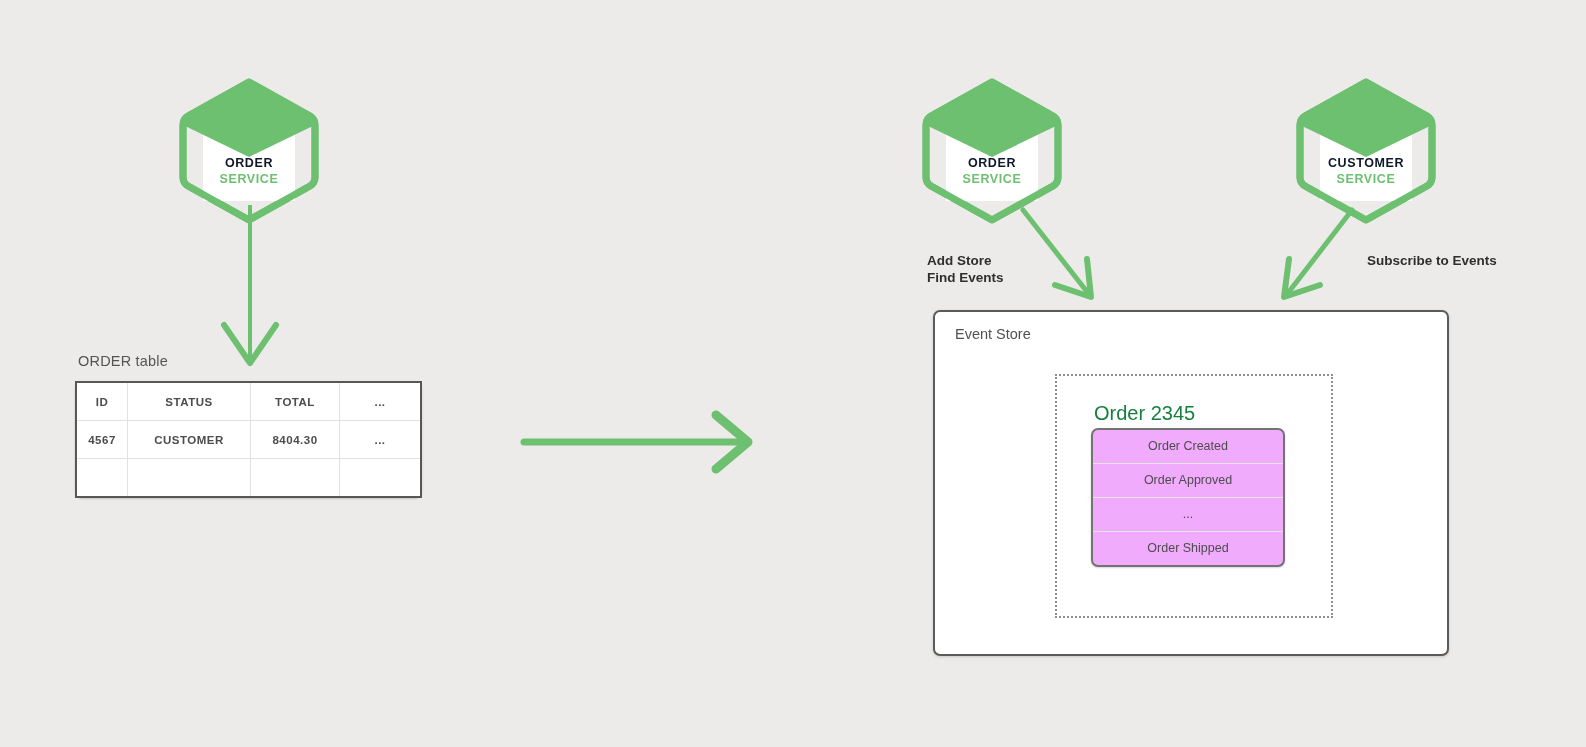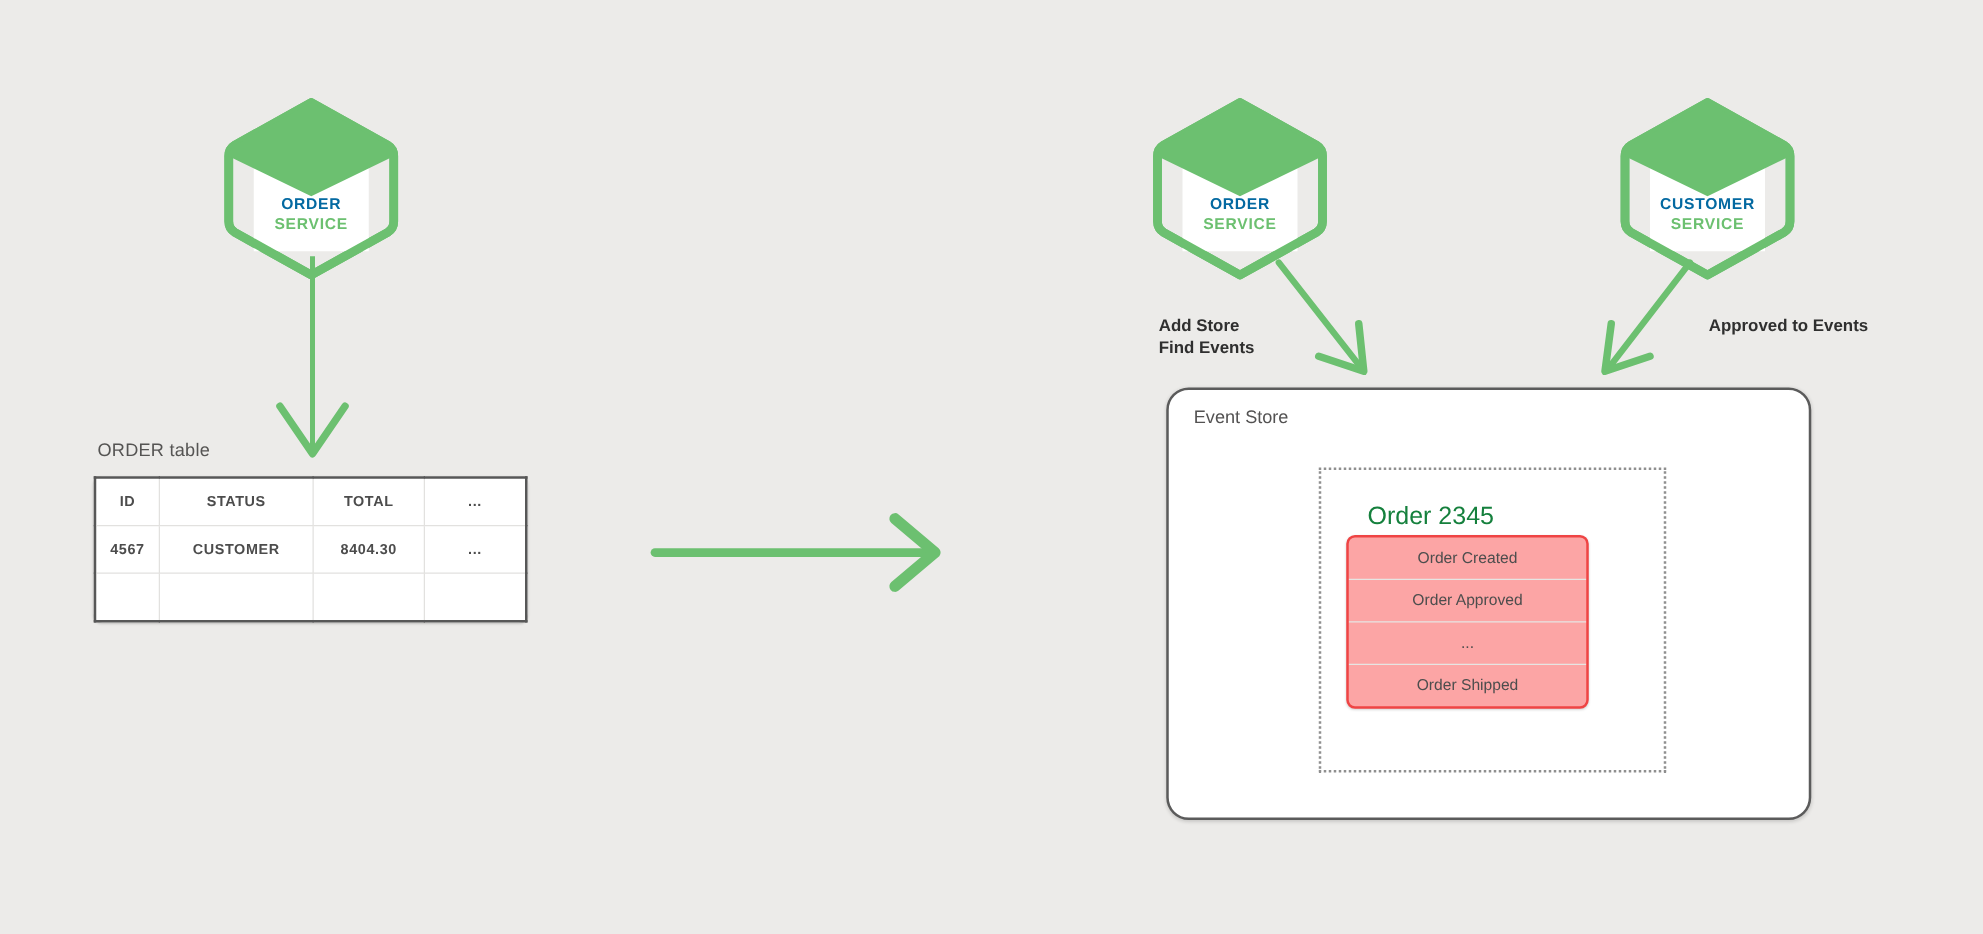--- a/index.html
+++ b/index.html
@@ -39,21 +39,21 @@
     top: 78px;
     text-align: center;
     line-height: 1.25;
     pointer-events: none;
   }
   .hex .hex-title {
     display: block;
     font-size: 12.5px;
     font-weight: bold;
     letter-spacing: 0.6px;
-    color: #0369a1;
+    color: #0f172a;
   }
   .hex .hex-sub {
     display: block;
     font-size: 12.5px;
     font-weight: bold;
     letter-spacing: 0.6px;
     color: #6cc070;
   }
 
   
@@ -113,21 +113,21 @@
 
   
   #event-store {
     position: absolute;
     left: 933px;
     top: 310px;
     width: 512px;
     height: 342px;
     background: #ffffff;
     border: 2px solid #5b5b5b;
-    border-radius: 18px;
+    border-radius: 7px;
     box-shadow: 0 1px 3px rgba(0,0,0,0.15);
   }
   #event-store-title {
     position: absolute;
     left: 20px;
     top: 14px;
     font-size: 14.5px;
     color: #535252;
   }
   #stream-box {
@@ -141,25 +141,25 @@
   #stream-title {
     position: absolute;
     left: 37px;
     top: 26px;
     font-size: 20px;
     color: #15803d;
     font-weight: normal;
   }
   #event-list {
     position: absolute;
-    left: 20px;
+    left: 34px;
     top: 52px;
     width: 190px;
-    background: #fca5a5;
-    border: 2px solid #ef4444;
+    background: #f0abfc;
+    border: 2px solid #737373;
     border-radius: 7px;
     overflow: hidden;
     box-shadow: 0 1px 2px rgba(0,0,0,0.16);
   }
   .event-row {
     height: 33px;
     line-height: 33px;
     text-align: center;
     font-size: 12.5px;
     color: #4d4d4d;
@@ -252,21 +252,21 @@
       <span class="hex-title">CUSTOMER</span>
       <span class="hex-sub">SERVICE</span>
     </div>
   </div>
 
   <div class="label label-bold" id="add-find-label" style="left:927px; top:252px;">
     <div>Add Store</div>
     <div>Find Events</div>
   </div>
 
-  <div class="label label-bold" id="subscribe-label" style="left:1367px; top:252px;">Approved to Events</div>
+  <div class="label label-bold" id="subscribe-label" style="left:1367px; top:252px;">Subscribe to Events</div>
 
   <svg class="arrow-svg" style="left:1018px; top:205px; width:90px; height:100px;" viewBox="0 0 90 100">
     <line x1="5" y1="5" x2="70" y2="88" stroke="#6cc070" stroke-width="5" stroke-linecap="round"></line>
     <polyline points="37,80 73,92 69,54" fill="none" stroke="#6cc070" stroke-width="6" stroke-linecap="round" stroke-linejoin="round"></polyline>
   </svg>
 
   <svg class="arrow-svg" style="left:1272px; top:205px; width:90px; height:100px;" viewBox="0 0 90 100">
     <line x1="80" y1="5" x2="16" y2="88" stroke="#6cc070" stroke-width="5" stroke-linecap="round"></line>
     <polyline points="48,80 12,92 17,54" fill="none" stroke="#6cc070" stroke-width="6" stroke-linecap="round" stroke-linejoin="round"></polyline>
   </svg>

